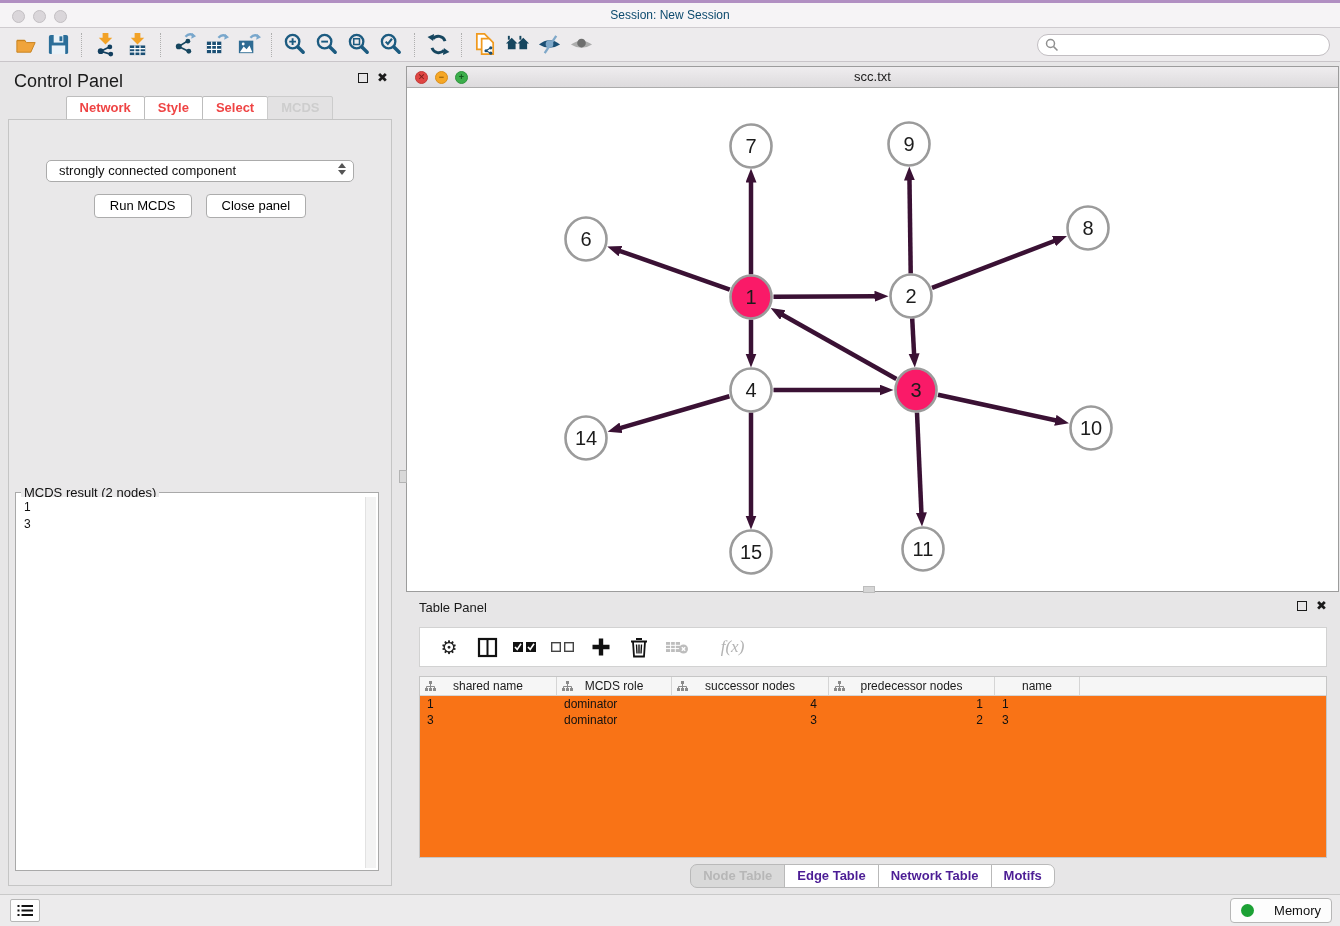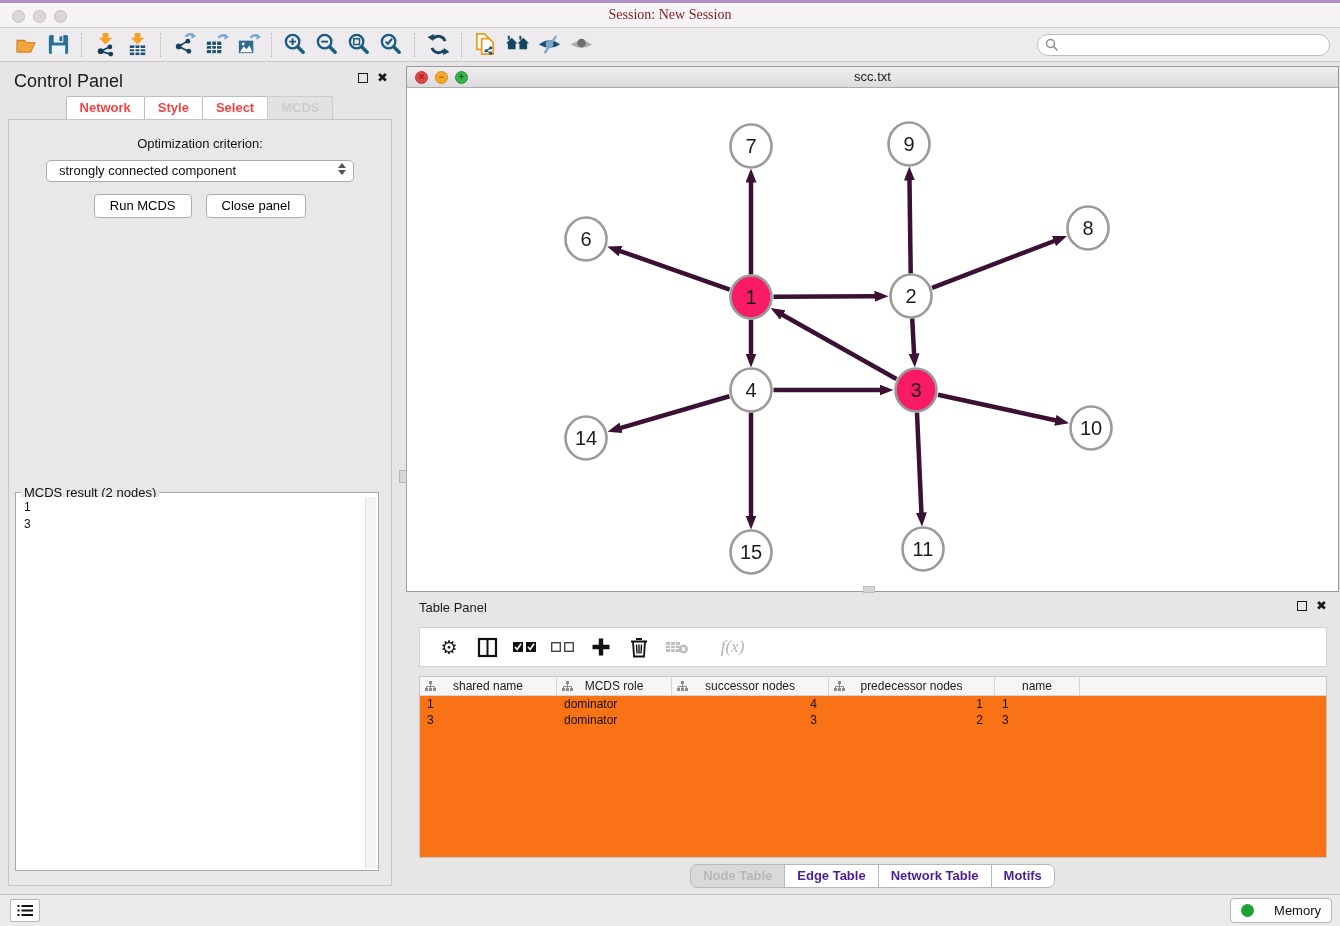--- a/index.html
+++ b/index.html
@@ -9,21 +9,21 @@
     font-family:"Liberation Sans","DejaVu Sans",sans-serif;
     background:#E7E6E7; color:#111;
   }
   
   .titlebar {
     position:absolute; left:0; top:0; right:0; height:28px;
     background:#F6F4F6; border-top:3px solid #B18FC2; border-bottom:1px solid #CFCBCF;
   }
   .traffic { position:absolute; left:12px; top:7px; display:flex; gap:8px; }
   .traffic .dot { width:13px; height:13px; border-radius:50%; background:#DAD6DA; border:1px solid #C3BFC3; }
-  .titlebar .title { text-align:center; line-height:24px; font-size:14px; color:#7f1d1d;font-family:Liberation Serif, serif; }
+  .titlebar .title { text-align:center; line-height:24px; font-size:12px; color:#0c4a6e; }
 
   
   .toolbar {
     position:absolute; left:0; top:28px; right:0; height:34px;
     background:#EDEBED; border-bottom:1px solid #C9C5C9;
     display:flex; align-items:center; padding:0 10px;
   }
   .tbtn { width:32px; height:28px; display:flex; align-items:center; justify-content:center; flex:0 0 auto; }
   .tbtn svg { width:25px; height:25px; }
   .tsep { width:1px; height:24px; border-left:1px dotted #AFAFAF; margin:0 7px; flex:0 0 auto; }
@@ -325,21 +325,20 @@
   <span class="close">✖</span>
 </div>
 <div class="cp-tabs" id="cp-tabs">
     <span class="cp-tab">Network</span>
     <span class="cp-tab">Style</span>
     <span class="cp-tab">Select</span>
     <span class="cp-tab active">MCDS</span>
   </div>
 
 <div class="cp-body">
-  <div class="opt-label">Optimization criterion:</div>
   <div class="opt-select">
     <span>strongly connected component</span>
     <span class="stepper">
         <i class="up"></i>
         <i class="down"></i>
       </span>
   </div>
   <div class="cp-buttons">
     <button class="btn">Run MCDS</button>
     <button class="btn">Close panel</button>

